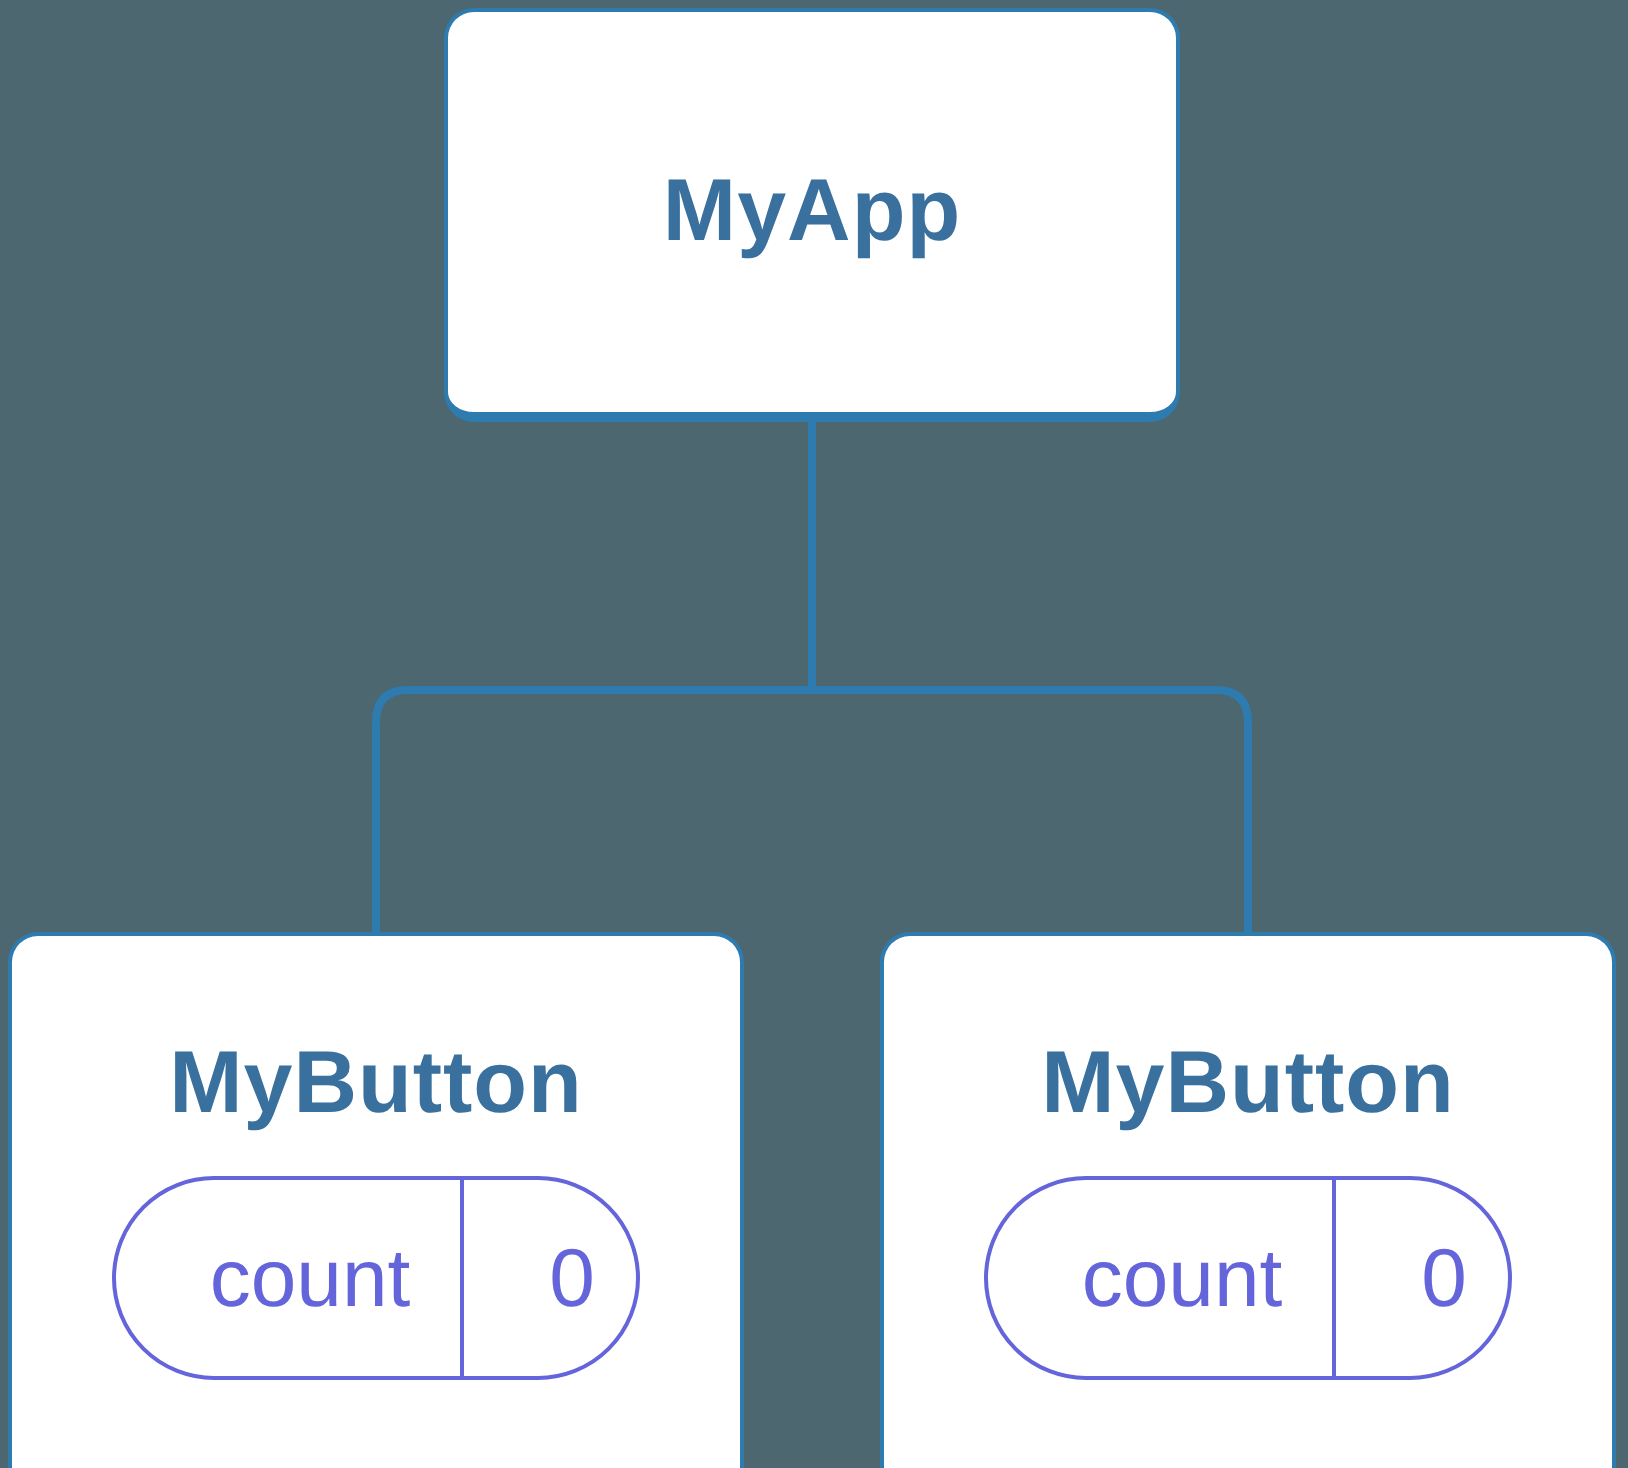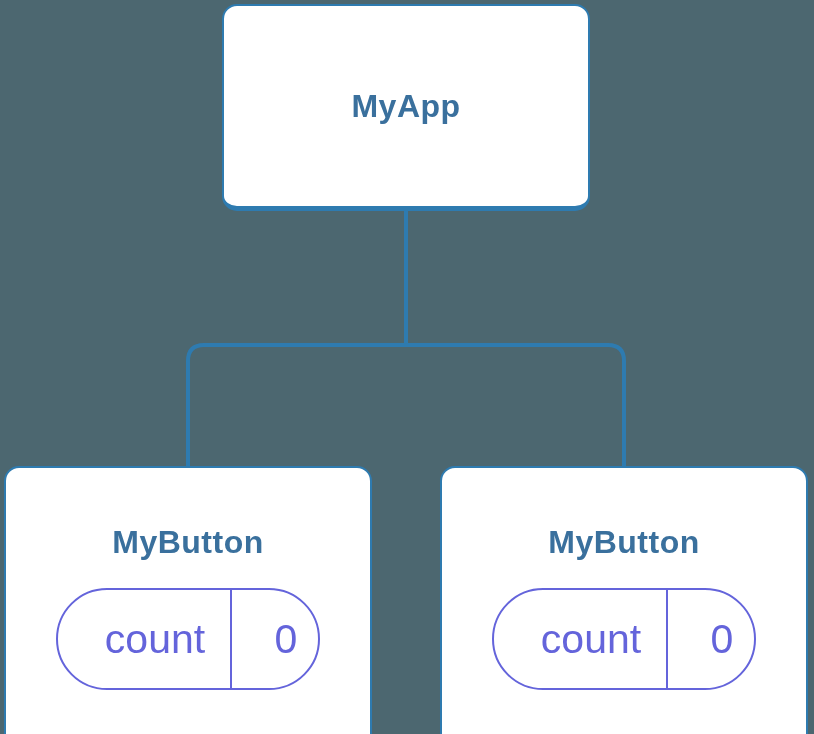--- a/index.html
+++ b/index.html
@@ -45,21 +45,21 @@
     width: 368px;
     height: 293px;
     display: flex;
     flex-direction: column;
     align-items: center;
   }
   .node-child-left  { left: 4px; }
   .node-child-right { left: 440px; }
   .node-title {
     color: #3A709D;
-    font-size: 32px;
+    font-size: 44px;
     font-weight: 600;
     letter-spacing: 0.5px;
     line-height: 1;
   }
   .node-child .node-title {
     margin-top: 48px;
     line-height: 52px;
   }
   .state-pill {
     margin-top: 20px;

